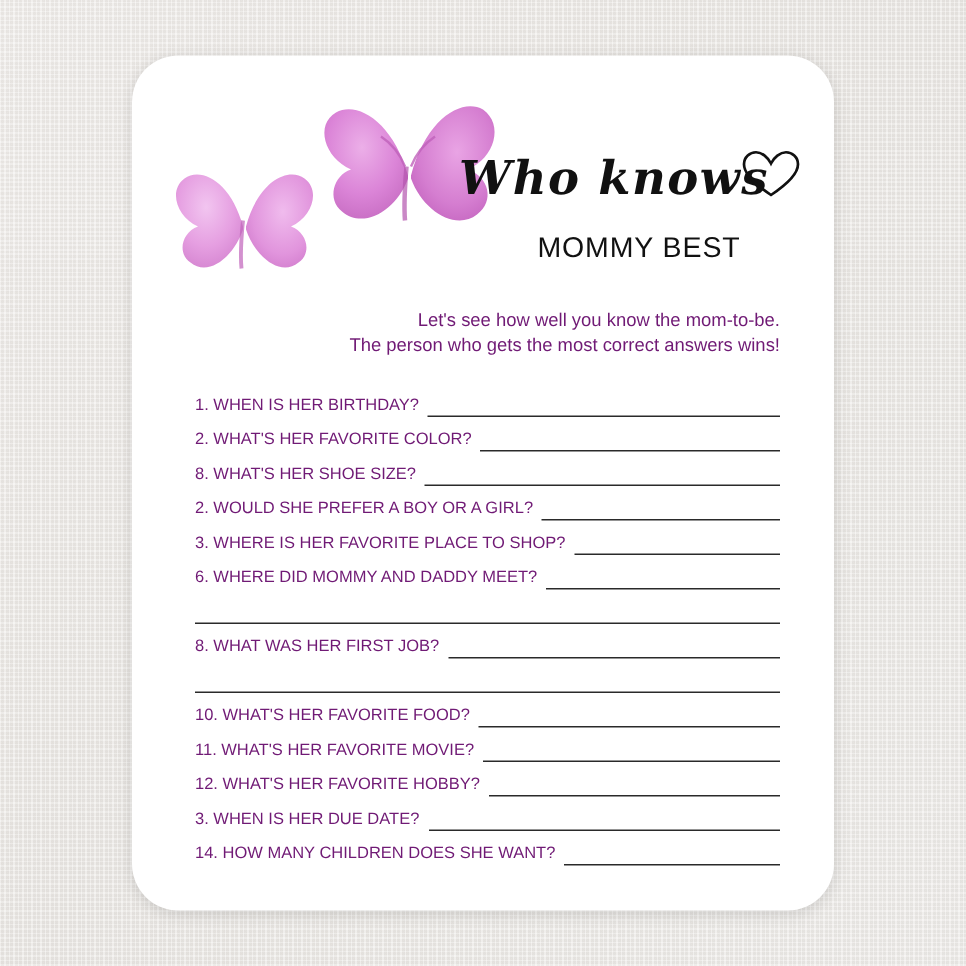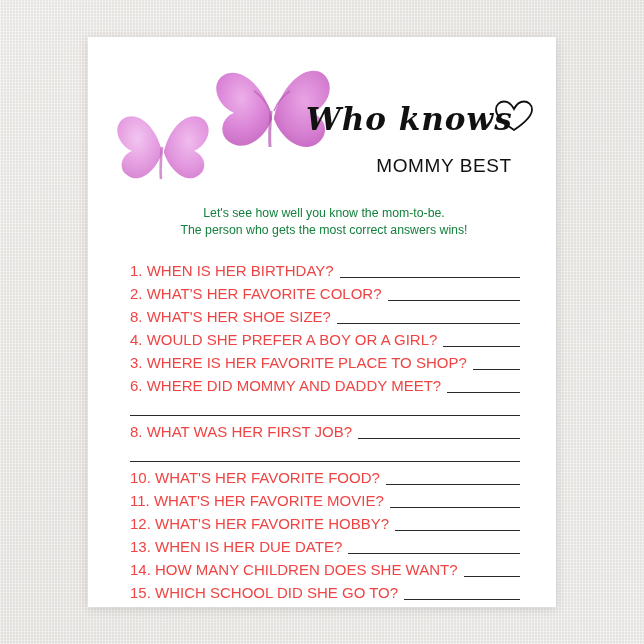--- a/index.html
+++ b/index.html
@@ -23,20 +23,21 @@
       linear-gradient(135deg, #eeebe8 0%, #e9e6e2 50%, #eceae7 100%);
   }
   #card {
     position: absolute;
     left: 88px;
     top: 37px;
     width: 468px;
     height: 570px;
     background: #ffffff;
     box-shadow: 0 2px 10px rgba(0,0,0,0.12);
+    border-radius: 31px;
   }
 
   
   .butterfly {
     position: absolute;
     pointer-events: none;
   }
   #butterfly-large { left: 120px; top: 24px; width: 132px; height: 112px; }
   #butterfly-small { left: 22px; top: 66px; width: 104px; height: 92px; }
 
@@ -56,55 +57,55 @@
   }
   #heart-icon {
     position: absolute;
     left: 406px;
     top: 62px;
     width: 40px;
     height: 34px;
   }
   #title-mommy-best {
     position: absolute;
-    left: 246px;
+    left: 228px;
     top: 118px;
     width: 220px;
     text-align: center;
     font-size: 19px;
     letter-spacing: 0.6px;
     color: #111;
     font-family: "Liberation Sans", sans-serif;
   }
 
   #intro {
     position: absolute;
     left: 40px;
     top: 168px;
     width: 392px;
-    text-align: center;
+    text-align: right;
     font-size: 12.3px;
     line-height: 17px;
-    color: #15803d;
+    color: #701a75;
   }
   #intro div { white-space: nowrap; }
 
   
   #questions {
     position: absolute;
     left: 42px;
     top: 218px;
     width: 390px;
   }
   .q-row {
     display: flex;
     align-items: flex-end;
     height: 23px;
-    font-size: 15px;
-    color: #ef4444;
+    font-size: 11px;
+    color: #701a75;
     white-space: nowrap;
   }
   .q-text {
     padding-right: 6px;
     line-height: 15px;
   }
   .q-line {
     flex: 1 1 auto;
     border-bottom: 1px solid #2a2a2a;
     height: 13px;
@@ -176,21 +177,21 @@
     </div>
     <div class="q-row">
       <span class="q-text">2. WHAT'S HER FAVORITE COLOR?</span>
       <span class="q-line"></span>
     </div>
     <div class="q-row">
       <span class="q-text">8. WHAT'S HER SHOE SIZE?</span>
       <span class="q-line"></span>
     </div>
     <div class="q-row">
-      <span class="q-text">4. WOULD SHE PREFER A BOY OR A GIRL?</span>
+      <span class="q-text">2. WOULD SHE PREFER A BOY OR A GIRL?</span>
       <span class="q-line"></span>
     </div>
     <div class="q-row">
       <span class="q-text">3. WHERE IS HER FAVORITE PLACE TO SHOP?</span>
       <span class="q-line"></span>
     </div>
     <div class="q-row">
       <span class="q-text">6. WHERE DID MOMMY AND DADDY MEET?</span>
       <span class="q-line"></span>
     </div>
@@ -210,26 +211,22 @@
     </div>
     <div class="q-row">
       <span class="q-text">11. WHAT'S HER FAVORITE MOVIE?</span>
       <span class="q-line"></span>
     </div>
     <div class="q-row">
       <span class="q-text">12. WHAT'S HER FAVORITE HOBBY?</span>
       <span class="q-line"></span>
     </div>
     <div class="q-row">
-      <span class="q-text">13. WHEN IS HER DUE DATE?</span>
+      <span class="q-text">3. WHEN IS HER DUE DATE?</span>
       <span class="q-line"></span>
     </div>
     <div class="q-row">
       <span class="q-text">14. HOW MANY CHILDREN DOES SHE WANT?</span>
       <span class="q-line"></span>
     </div>
-    <div class="q-row">
-      <span class="q-text">15. WHICH SCHOOL DID SHE GO TO?</span>
-      <span class="q-line"></span>
-    </div>
   </div>
 
 </div>
 
 </body></html>

